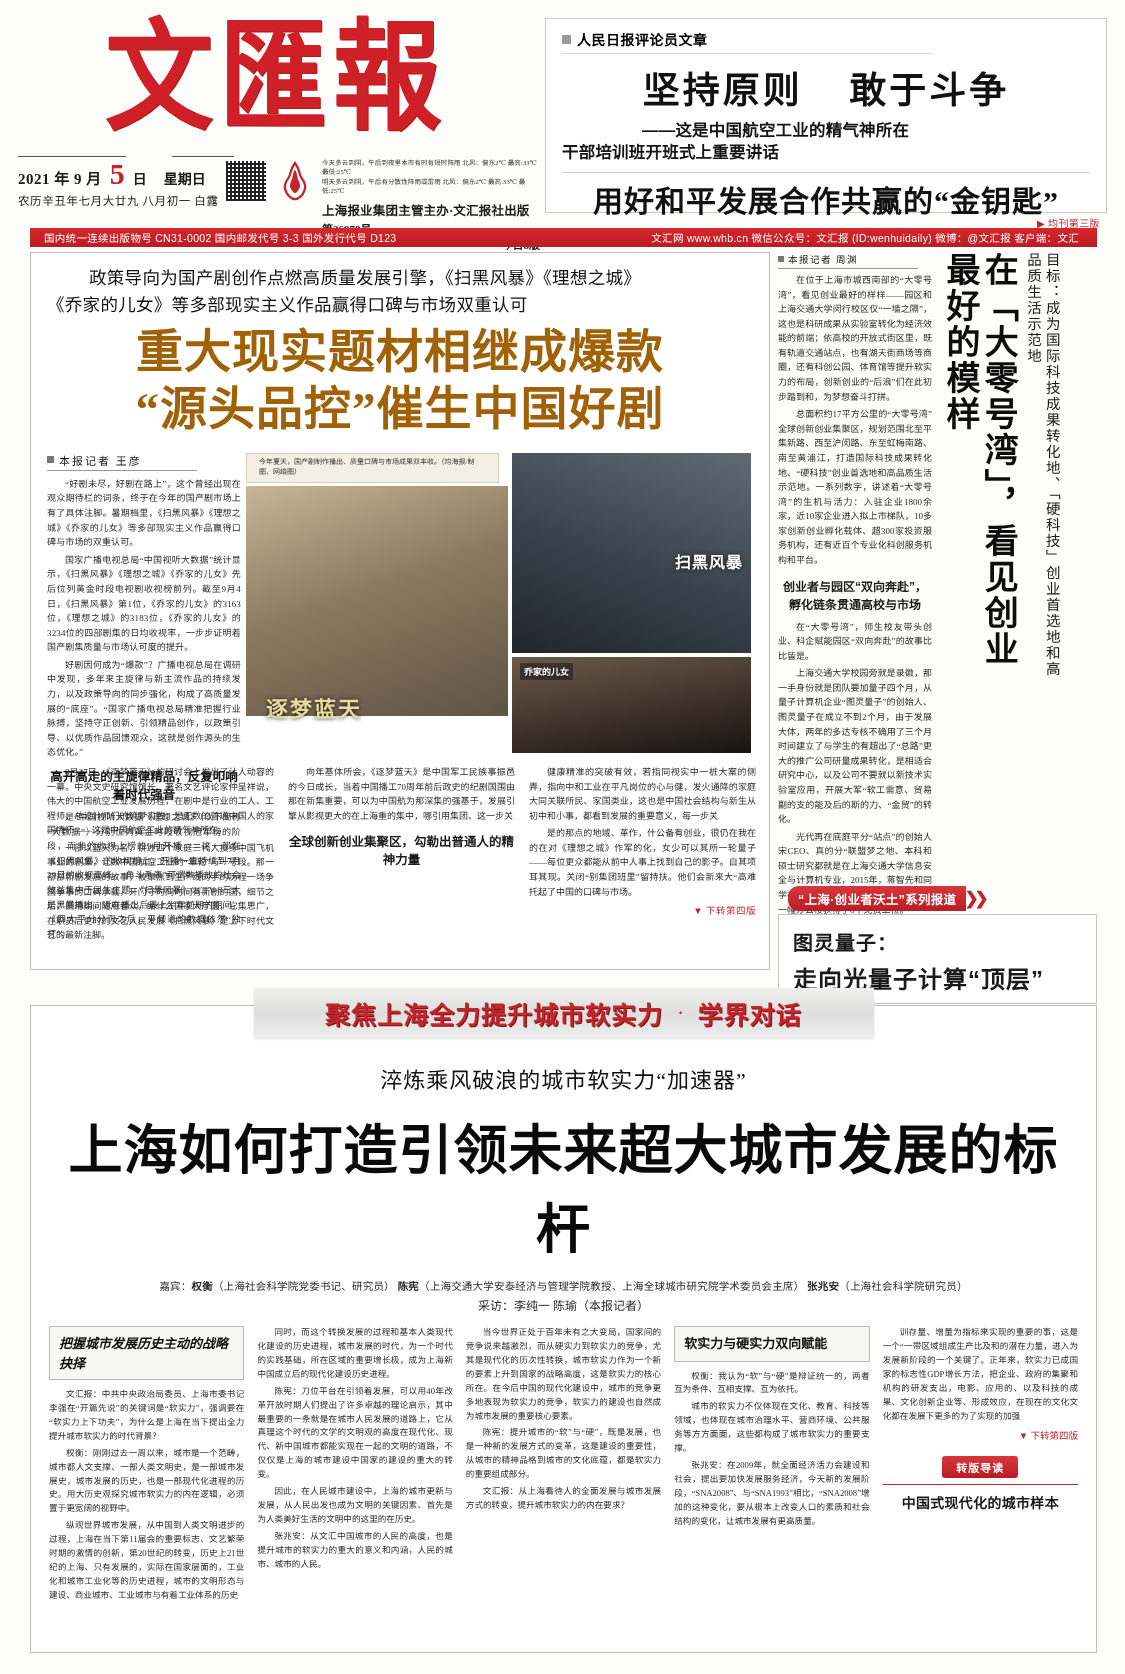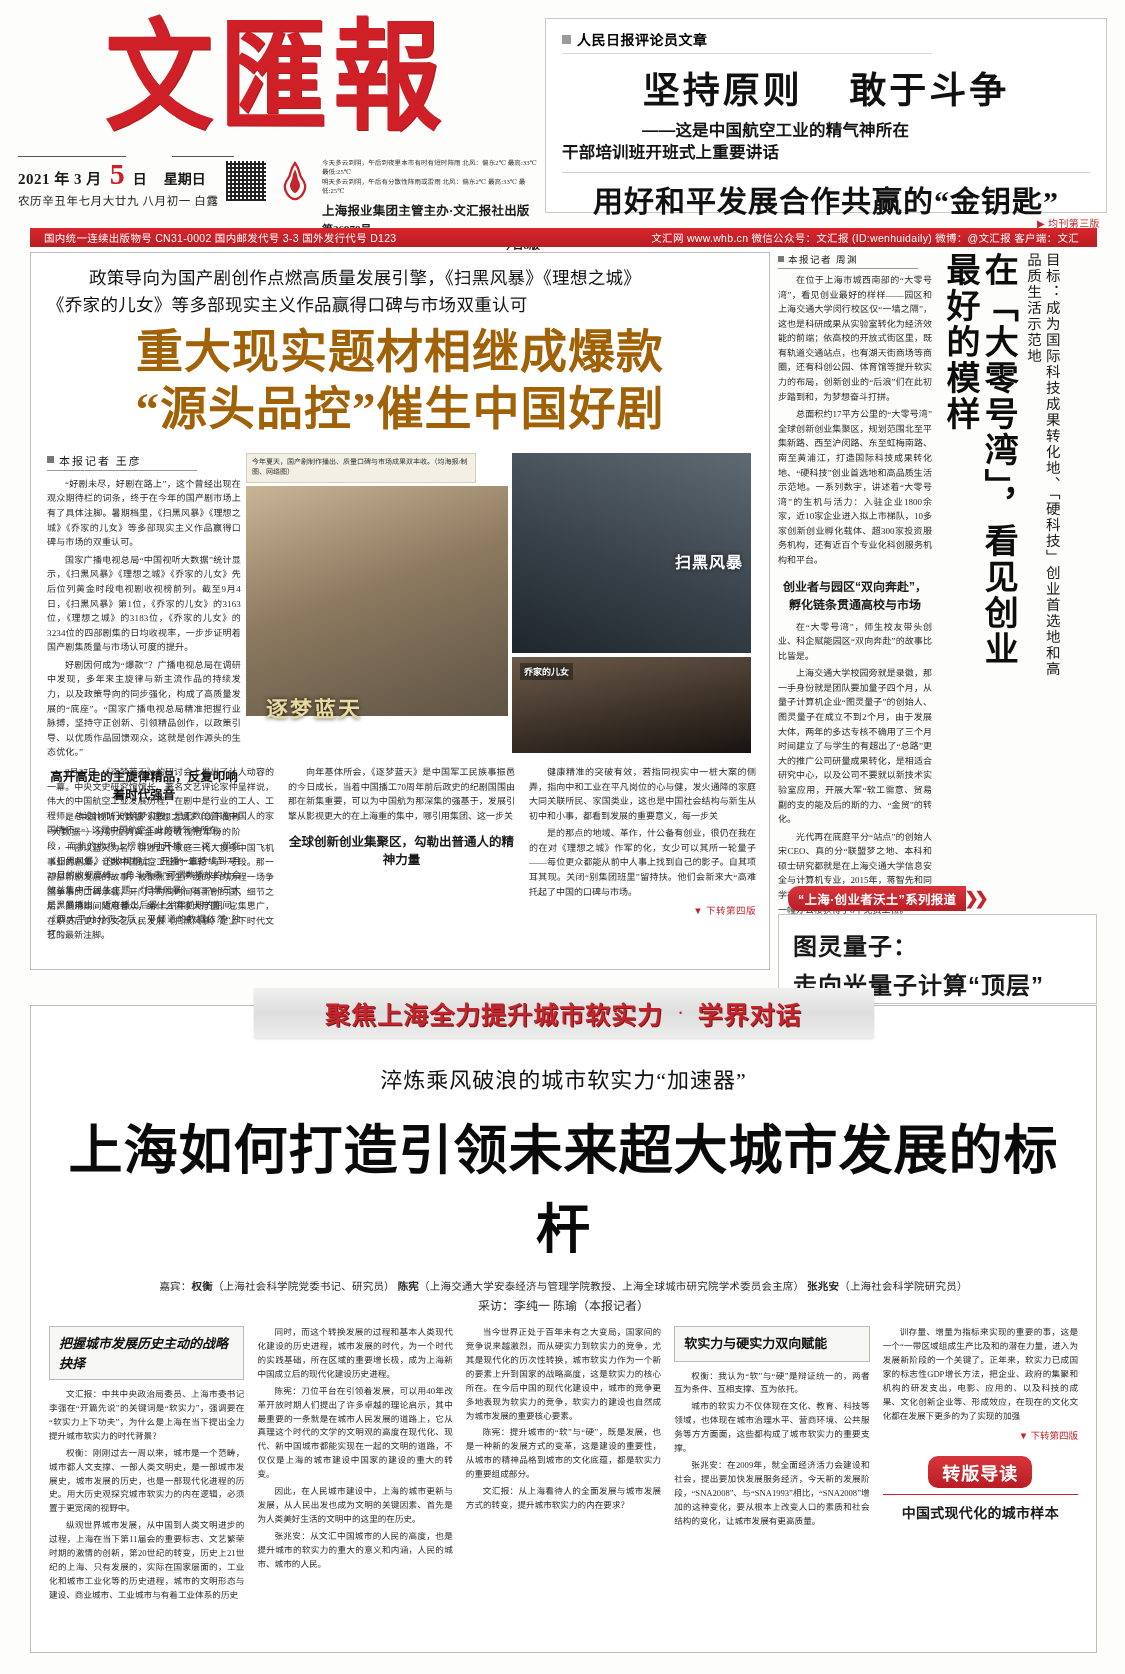--- a/index.html
+++ b/index.html
@@ -127,23 +127,23 @@
   }
   .subhead-in {
     font-family:"Liberation Sans",sans-serif; font-weight:bold;
     font-size:12.5px; line-height:1.45; text-align:center;
     margin:8px 0 6px 0; color:#111;
   }
 
   
   .photos { position:absolute; left:215px; top:200px; width:505px; height:300px; }
   .photo-caption-bar {
-    position:absolute; left:0; top:0; width:230px; height:30px;
+    position:absolute; left:0; top:0; width:253px; height:30px;
     background:#f3efe4; border:1px solid #d6cfbb;
-    font-size:7px; color:#333; padding:4px 5px; line-height:1.4;
+    font-size:7px; color:#333; padding:4px 12px; line-height:1.4;
   }
   .ph { position:absolute; background:#9a9a9a; overflow:hidden; }
   .ph1 { left:0; top:33px; width:262px; height:230px;
          background:linear-gradient(160deg,#c9b596 0%,#8d7a60 45%,#5e5344 100%); }
   .ph2 { left:266px; top:0px; width:239px; height:200px;
          background:linear-gradient(200deg,#5f6a73 0%,#39424b 55%,#1f262c 100%); }
   .ph3 { left:266px; top:204px; width:239px; height:96px;
          background:linear-gradient(170deg,#6b5a4a 0%,#3a2f26 60%,#181311 100%); }
   .ph-label {
     position:absolute; font-family:"Liberation Sans",sans-serif; font-weight:bold;
@@ -191,21 +191,21 @@
     background:linear-gradient(180deg,#d8363c,#b81d23); color:#fff;
     font-family:"Liberation Sans",sans-serif; font-weight:bold; font-size:12.5px;
     padding:3px 10px; border-radius:11px 0 0 11px; letter-spacing:0.3px;
     position:relative;
   }
   .sb-arrow { color:#c0262c; font-size:17px; font-weight:bold; margin-left:-2px; letter-spacing:-4px; }
   .sub-box {
     position:absolute; left:0px; top:662px; width:319px; height:90px;
     border:1px solid #c4c4c4; background:#fff; padding:12px 14px;
   }
-  .sub-box .t1 { font-family:"Liberation Sans",sans-serif; font-weight:bold; font-size:24px; letter-spacing:1px; }
+  .sub-box .t1 { font-family:"Liberation Sans",sans-serif; font-weight:bold; font-size:20px; letter-spacing:1px; }
   .sub-box .t2 { font-family:"Liberation Sans",sans-serif; font-weight:bold; font-size:24px; letter-spacing:1px; margin-top:4px; }
   .sub-note { position:absolute; right:4px; top:760px; font-size:9.5px; color:#c0262c; }
 
   
   .bottom-block {
     position:absolute; left:30px; top:1005px; width:1067px; height:648px;
     border:1px solid #bdbdbd; background:#fff; padding:16px 18px 10px 18px;
   }
   .topic-ribbon {
     position:absolute; left:50%; transform:translateX(-50%); top:-18px;
@@ -243,21 +243,21 @@
     font-family:"Liberation Sans",sans-serif; font-weight:bold; font-size:13px;
     line-height:1.5; color:#111; margin-bottom:8px;
   }
   .tagbox.h2l { height:54px;font-style:italic; }
   .guide-head {
     text-align:center; margin-top:14px;
   }
   .guide-pill {
     display:inline-block; background:linear-gradient(180deg,#d8363c,#b81d23);
     color:#fff; font-family:"Liberation Sans",sans-serif; font-weight:bold;
-    font-size:18px; padding:3px 14px; border-radius:10px; letter-spacing:1px;
+    font-size:11px; padding:3px 14px; border-radius:3px; letter-spacing:1px;
   }
   .guide-text {
     text-align:center; font-family:"Liberation Sans",sans-serif; font-weight:bold;
     font-size:14px; margin-top:7px; letter-spacing:0.3px;
   }
   .guide-line { border-top:1px solid #c0262c; margin-top:6px; }
   .turn2 { font-size:9.5px; color:#c0262c; text-align:right; margin-top:5px; }
 </style>
 </head>
 <body>
@@ -265,21 +265,21 @@
 <div class="page">
 
   <div class="masthead">
     <div class="logo-zone">
       <div class="logo-chars">文匯報</div>
 
       <div class="date-rule-l"></div>
       <div class="date-rule-r"></div>
 
       <div class="date-row">
-        <span class="ymd">2021 年 3 月</span>
+        <span class="ymd">2021 年 9 月</span>
         <span class="daynum">5</span>
         <span class="dsuffix">日</span>
         <span class="weekday">星期日</span>
       </div>
       <div class="lunar">农历辛丑年七月大廿九   八月初一  白露</div>
 
       <div class="qr"></div>
 
       <svg class="flame" viewBox="0 0 40 42">
         <path d="M20 2 C14 10 16 14 13 18 C10 22 8 26 10 31 C12 36 16 40 20 40 C24 40 28 36 30 31 C32 26 30 22 27 18 C24 14 26 10 20 2 Z" fill="none" stroke="#c0262c" stroke-width="2.4"></path>

